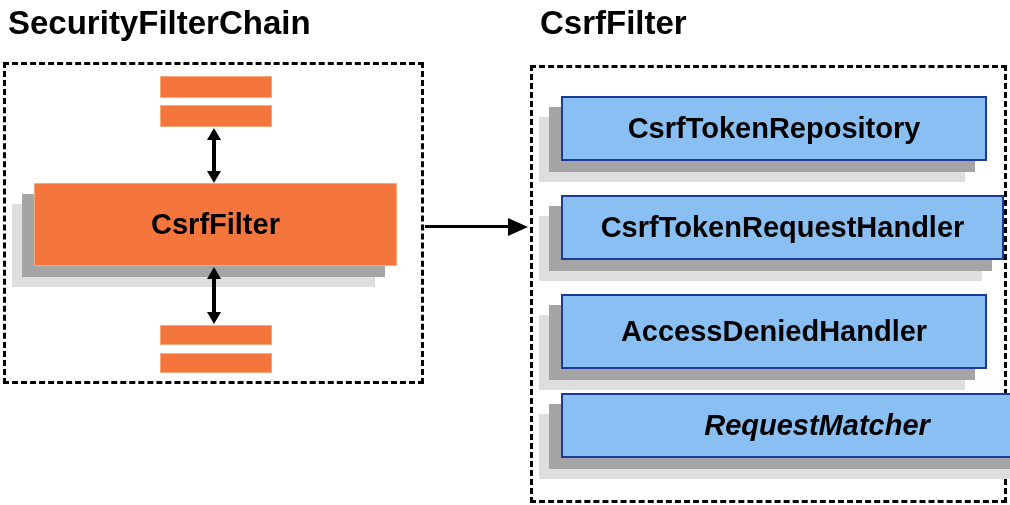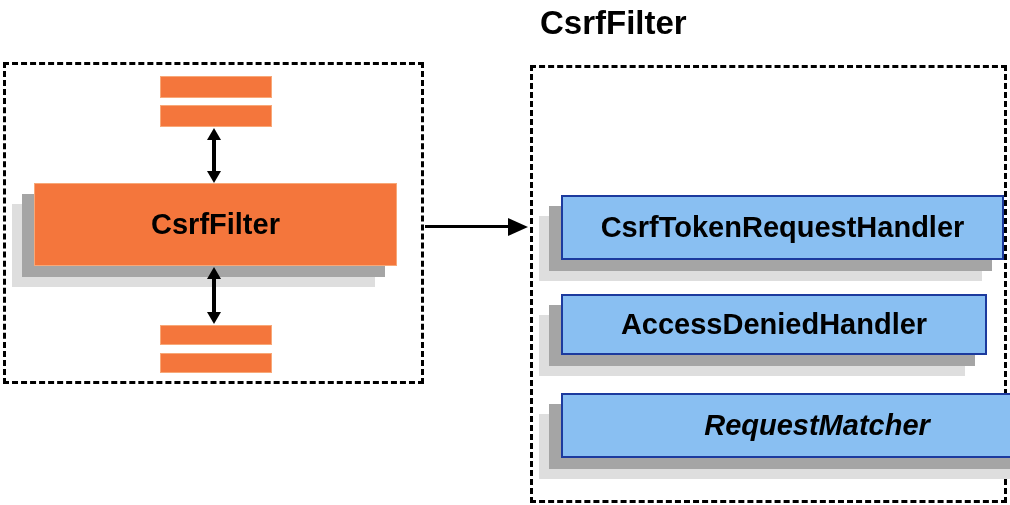--- a/index.html
+++ b/index.html
@@ -121,20 +121,21 @@
     border-top: 9px solid transparent;
     border-bottom: 9px solid transparent;
     border-left: 20px solid var(--arrow-color, #000);
   }
 </style>
 </head>
 <body>
 
 <div id="canvas">
 
+  <div class="panel-title" style="left:8px; top:0;">SecurityFilterChain</div>
 
   <div class="dashed-container" style="left:3px; top:62px; width:421px; height:322px;"></div>
 
   <div class="bar" style="left:160px; top:76px; width:112px; height:22px;"></div>
   <div class="bar" style="left:160px; top:105px; width:112px; height:22px;"></div>
 
   <div class="varrow" style="left:207px; top:128px; height:55px;">
     <div class="head-up"></div>
     <div class="stem"></div>
     <div class="head-down"></div>
@@ -157,28 +158,33 @@
 
   <div class="harrow" style="left:425px; top:218px; width:103px;">
     <div class="stem" style="width:86px;"></div>
     <div class="head-right"></div>
   </div>
 
   <div class="panel-title" style="left:540px; top:0;">CsrfFilter</div>
 
   <div class="dashed-container" style="left:530px; top:65px; width:477px; height:438px;"></div>
 
+  <div class="node-wrap" style="left:561px; top:96px; width:426px; height:65px;">
+    <div class="shadow shadow-outer"></div>
+    <div class="shadow shadow-inner"></div>
+    <div class="node-box blue">CsrfTokenRepository</div>
+  </div>
 
   <div class="node-wrap" style="left:561px; top:195px; width:426px; height:65px;padding-left:17px;">
     <div class="shadow shadow-outer"></div>
     <div class="shadow shadow-inner"></div>
     <div class="node-box blue">CsrfTokenRequestHandler</div>
   </div>
 
-  <div class="node-wrap" style="left:561px; top:294px; width:426px; height:61px;">
+  <div class="node-wrap" style="left:561px; top:294px; width:426px; height:75px;">
     <div class="shadow shadow-outer"></div>
     <div class="shadow shadow-inner"></div>
     <div class="node-box blue">AccessDeniedHandler</div>
   </div>
 
   <div class="node-wrap" style="left:561px; top:393px; width:512px; height:65px;font-style:italic;">
     <div class="shadow shadow-outer"></div>
     <div class="shadow shadow-inner"></div>
     <div class="node-box blue">RequestMatcher</div>
   </div>

